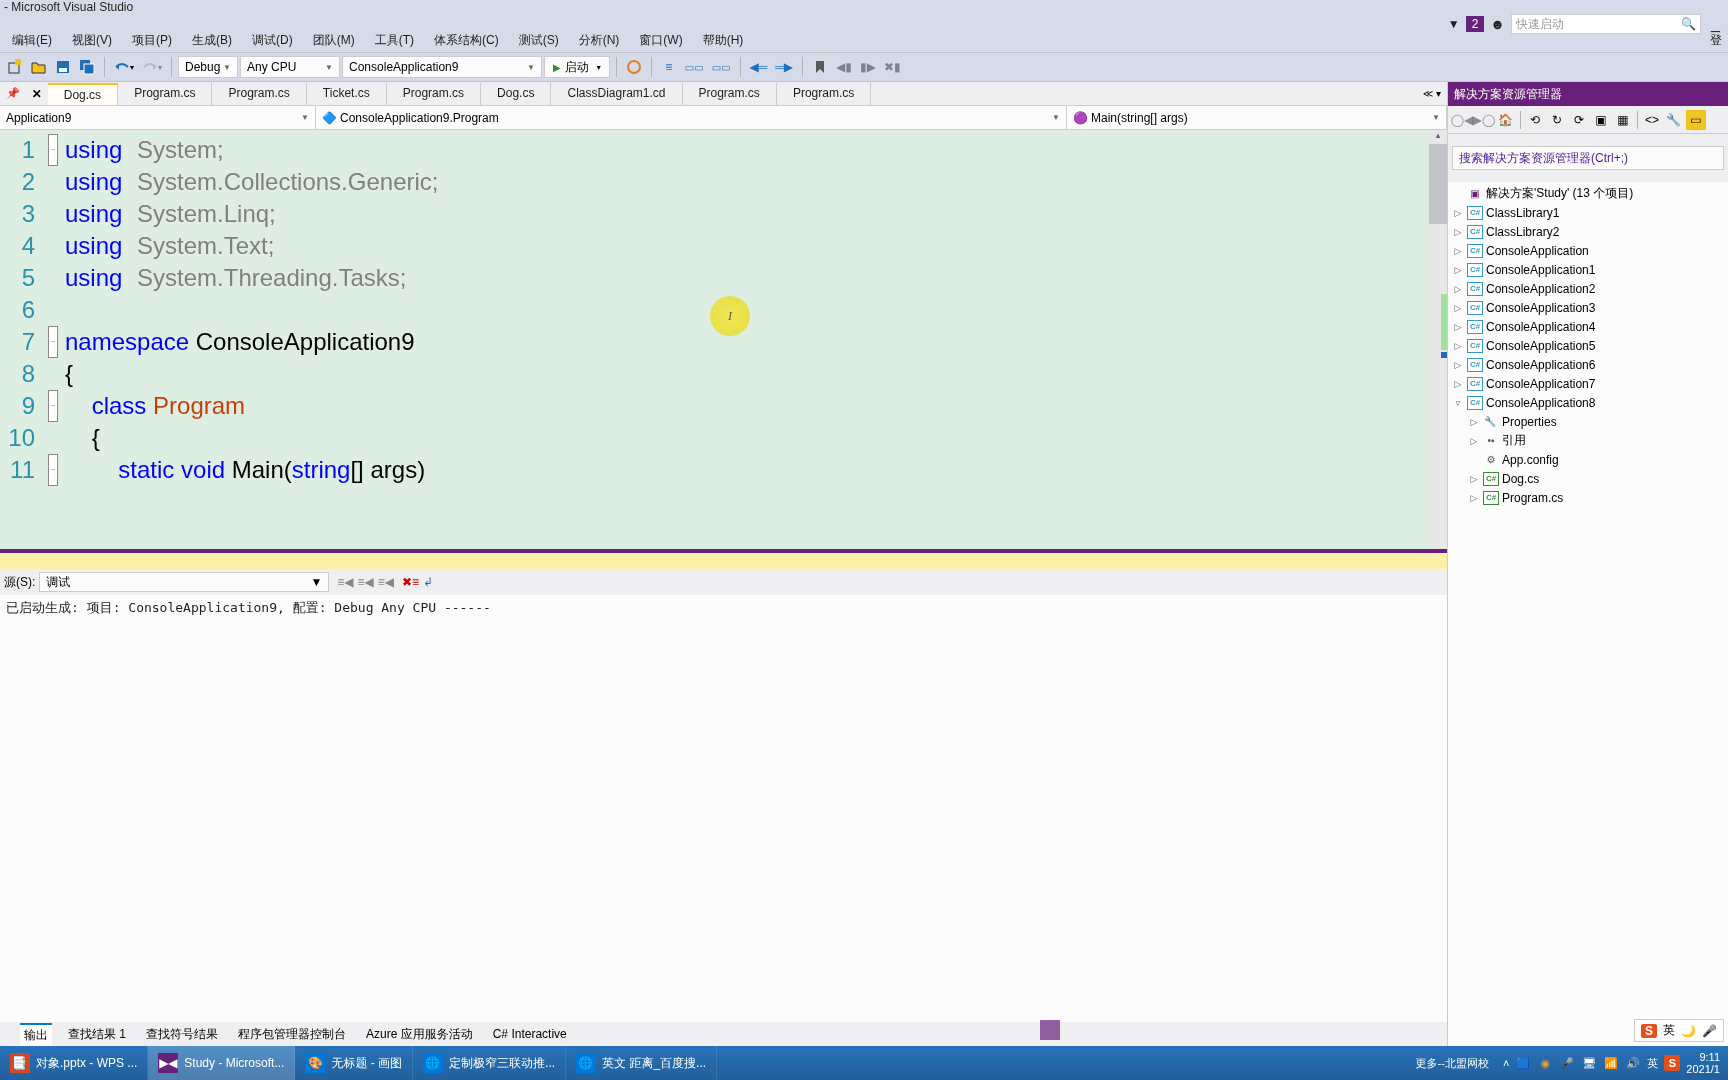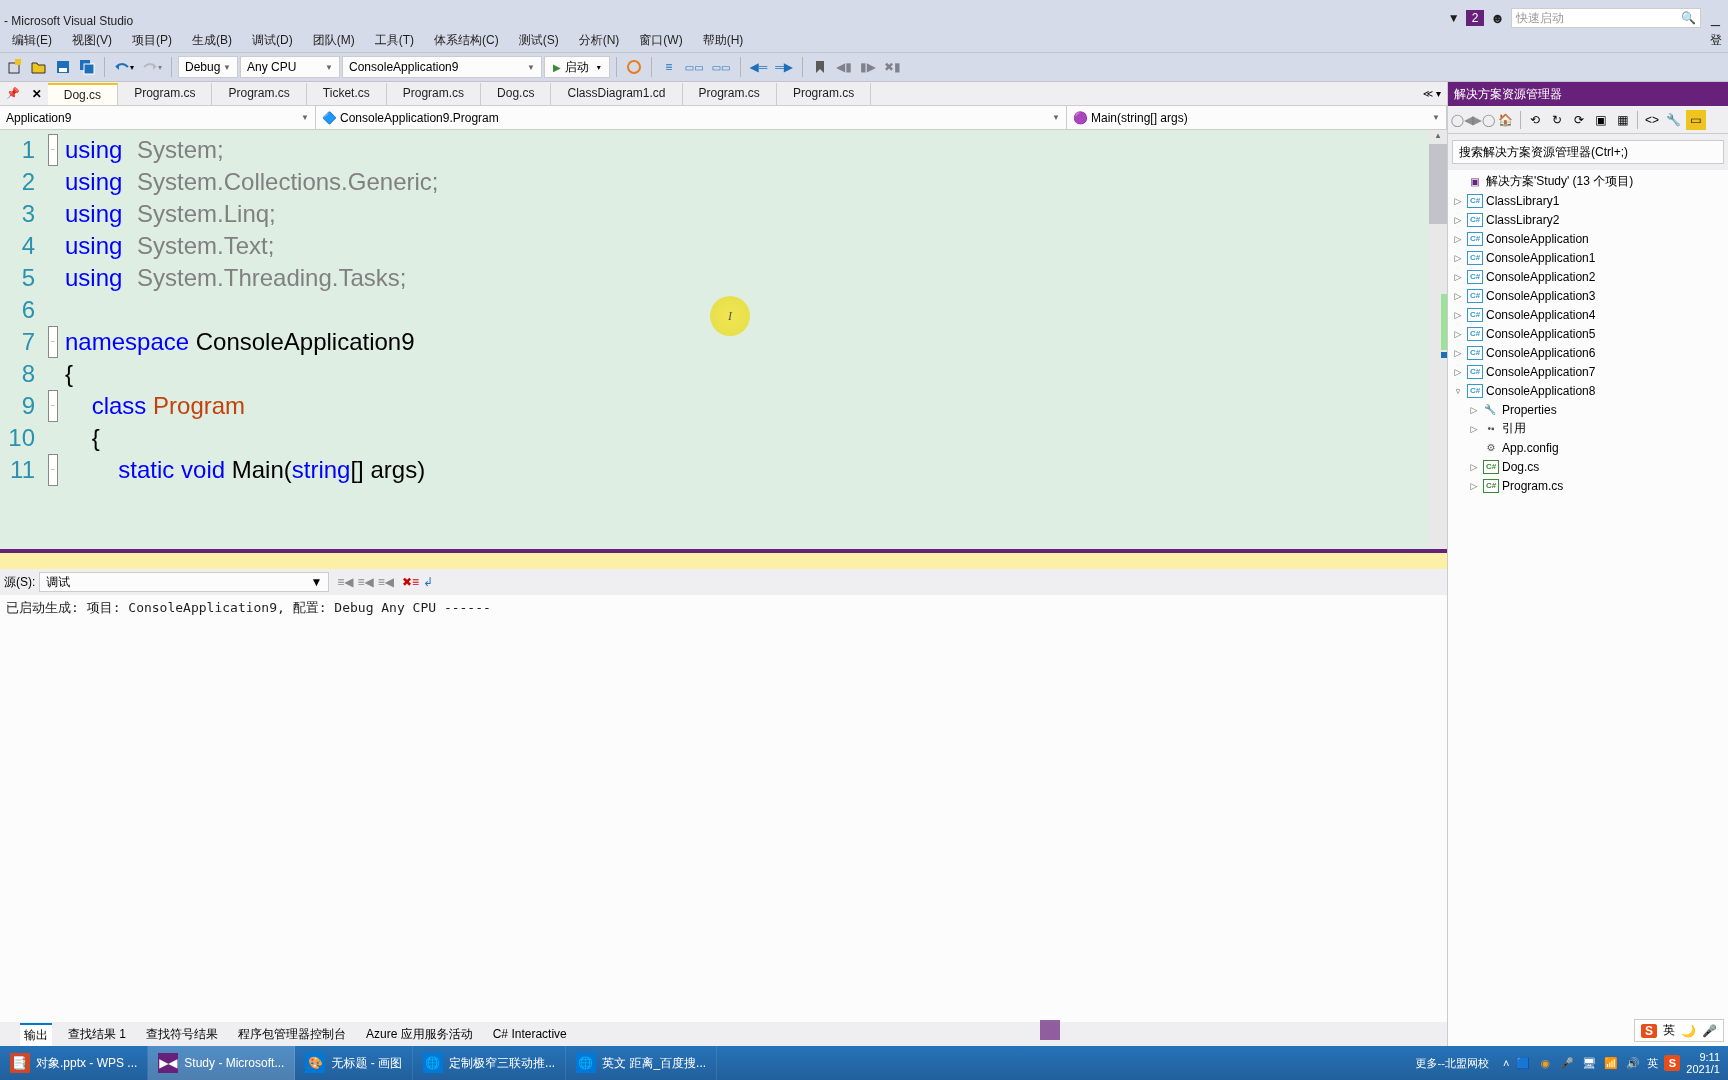--- a/index.html
+++ b/index.html
@@ -1,18 +1,18 @@
 <!DOCTYPE html>
 <html><head>
 <meta charset="utf-8">
 <style>
 * { margin: 0; padding: 0; box-sizing: border-box; font-family: "Microsoft YaHei", "Segoe UI", sans-serif; }
 body { background: #efeff2; font-size: 12px; overflow: hidden; width: 1728px; height: 1080px; }
 
-.title-bar { height: 28px; background: #d6dbe9; display: flex; align-items: flex-end; padding: 0 4px; color: #1e1e1e; }
+.title-bar { height: 28px; background: #d6dbe9; display: flex; align-items: flex-start; padding: 0 4px; color: #1e1e1e; flex-direction: column; }
 .title-bar span { font-size: 12px; }
 .title-bar .right { margin-left: auto; display: flex; align-items: center; gap: 6px; }
 .notif-box { background: #68217a; color: #fff; padding: 1px 6px; font-size: 11px; }
 .quick-launch { background: #fff; border: 1px solid #ccc; width: 190px; height: 20px; padding: 0 4px; display: flex; align-items: center; justify-content: space-between; color: #999; }
 
 .menu-bar { height: 24px; background: #d6dbe9; display: flex; align-items: center; padding: 0 2px; gap: 0; }
 .menu-bar .item { padding: 3px 10px; font-size: 12px; color: #1e1e1e; cursor: pointer; }
 .menu-bar .login { margin-left: auto; padding-right: 4px; }
 
 .tool-bar { height: 30px; background: #d6dbe9; border-top: 1px solid #c2c3c9; border-bottom: 1px solid #c2c3c9; display: flex; align-items: center; padding: 0 4px; gap: 2px; }
@@ -61,21 +61,21 @@
 .output-body { flex: 1; background: #fcfcfc; padding: 4px 6px; font-family: "SimSun", monospace; font-size: 13px; color: #1e1e1e; }
 
 .bottom-tabs { height: 24px; background: #efeff2; display: flex; align-items: center; gap: 12px; padding: 0 6px; font-size: 12px; }
 .bottom-tabs .t { padding: 2px 4px; cursor: pointer; }
 .bottom-tabs .t.active { background: #fff; border-top: 2px solid #007acc; margin-left: 14px; }
 
 .sol-header { height: 24px; background: #68217a; color: #fff; display: flex; align-items: center; padding: 0 6px; font-size: 12px; }
 .sol-tool { height: 28px; display: flex; align-items: center; padding: 0 4px; gap: 2px; border-bottom: 1px solid #ccc; }
 .sol-tool .btn { width: 20px; height: 20px; display: flex; align-items: center; justify-content: center; cursor: pointer; font-size: 12px; }
 .sol-tool .sep { width: 1px; height: 18px; background: #b5b5b5; margin: 0 2px; }
-.sol-search { height: 24px; border-bottom: 1px solid #ccc; padding: 0 6px; display: flex; align-items: center; color: #000000; background: #fcfcfc; margin: 6px 4px; border: 1px solid #ccc; }
+.sol-search { height: 24px; border-bottom: 1px solid #ccc; padding: 0 6px; display: flex; align-items: center; color: #4c1d95; background: #fcfcfc; margin: 12px 4px; border: 1px solid #ccc; }
 .tree { flex: 1; overflow: auto; background: #fcfcfc; padding: 2px 0; }
 .tree-row { display: flex; align-items: center; padding: 1px 4px; font-size: 12px; height: 19px; cursor: pointer; }
 .tree-row .exp { width: 12px; font-size: 9px; color: #666; text-align: center; }
 .tree-row .ico { width: 16px; height: 14px; margin: 0 3px; display: inline-flex; align-items: center; justify-content: center; font-size: 10px; }
 .ico.sol { color: #68217a; }
 .ico.proj { background: #fff; border: 1px solid #3399cc; color: #3399cc; font-size: 8px; font-weight: bold; }
 .ico.cs { background: #fff; border: 1px solid #388a34; color: #388a34; font-size: 8px; font-weight: bold; }
 .ico.prop { color: #e8ab00; }
 .ico.ref { color: #555; }
 .ico.cfg { color: #555; }

